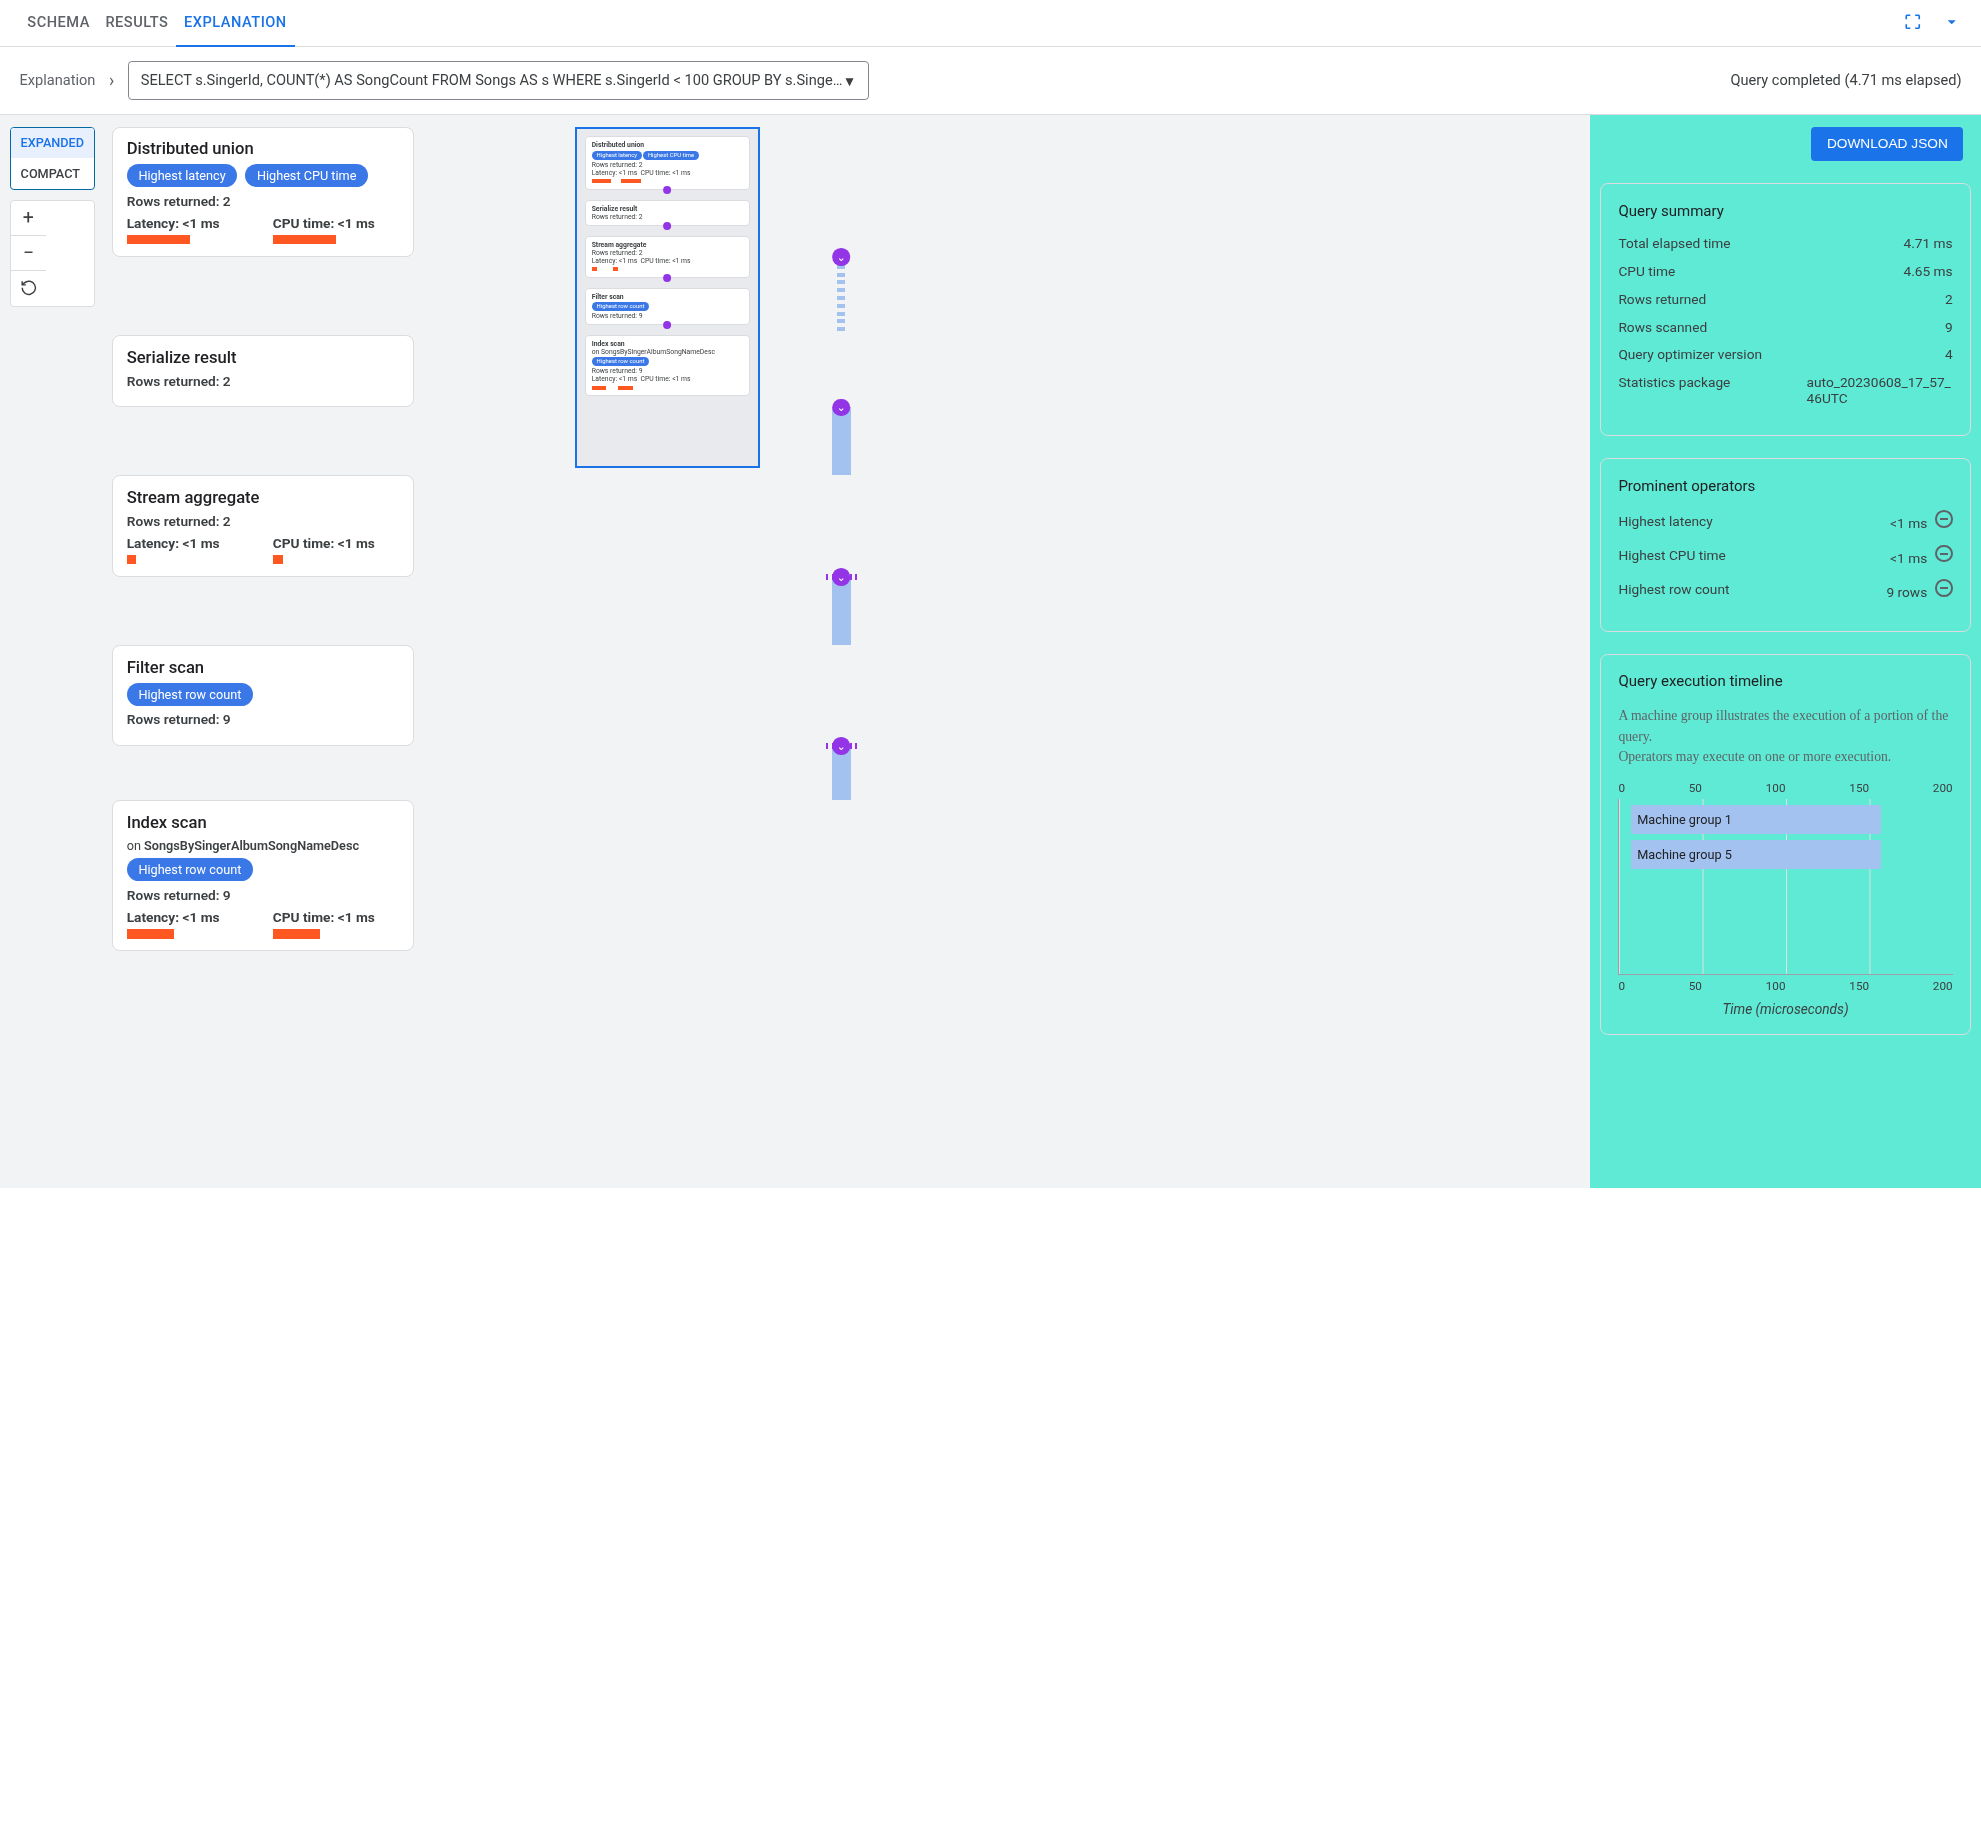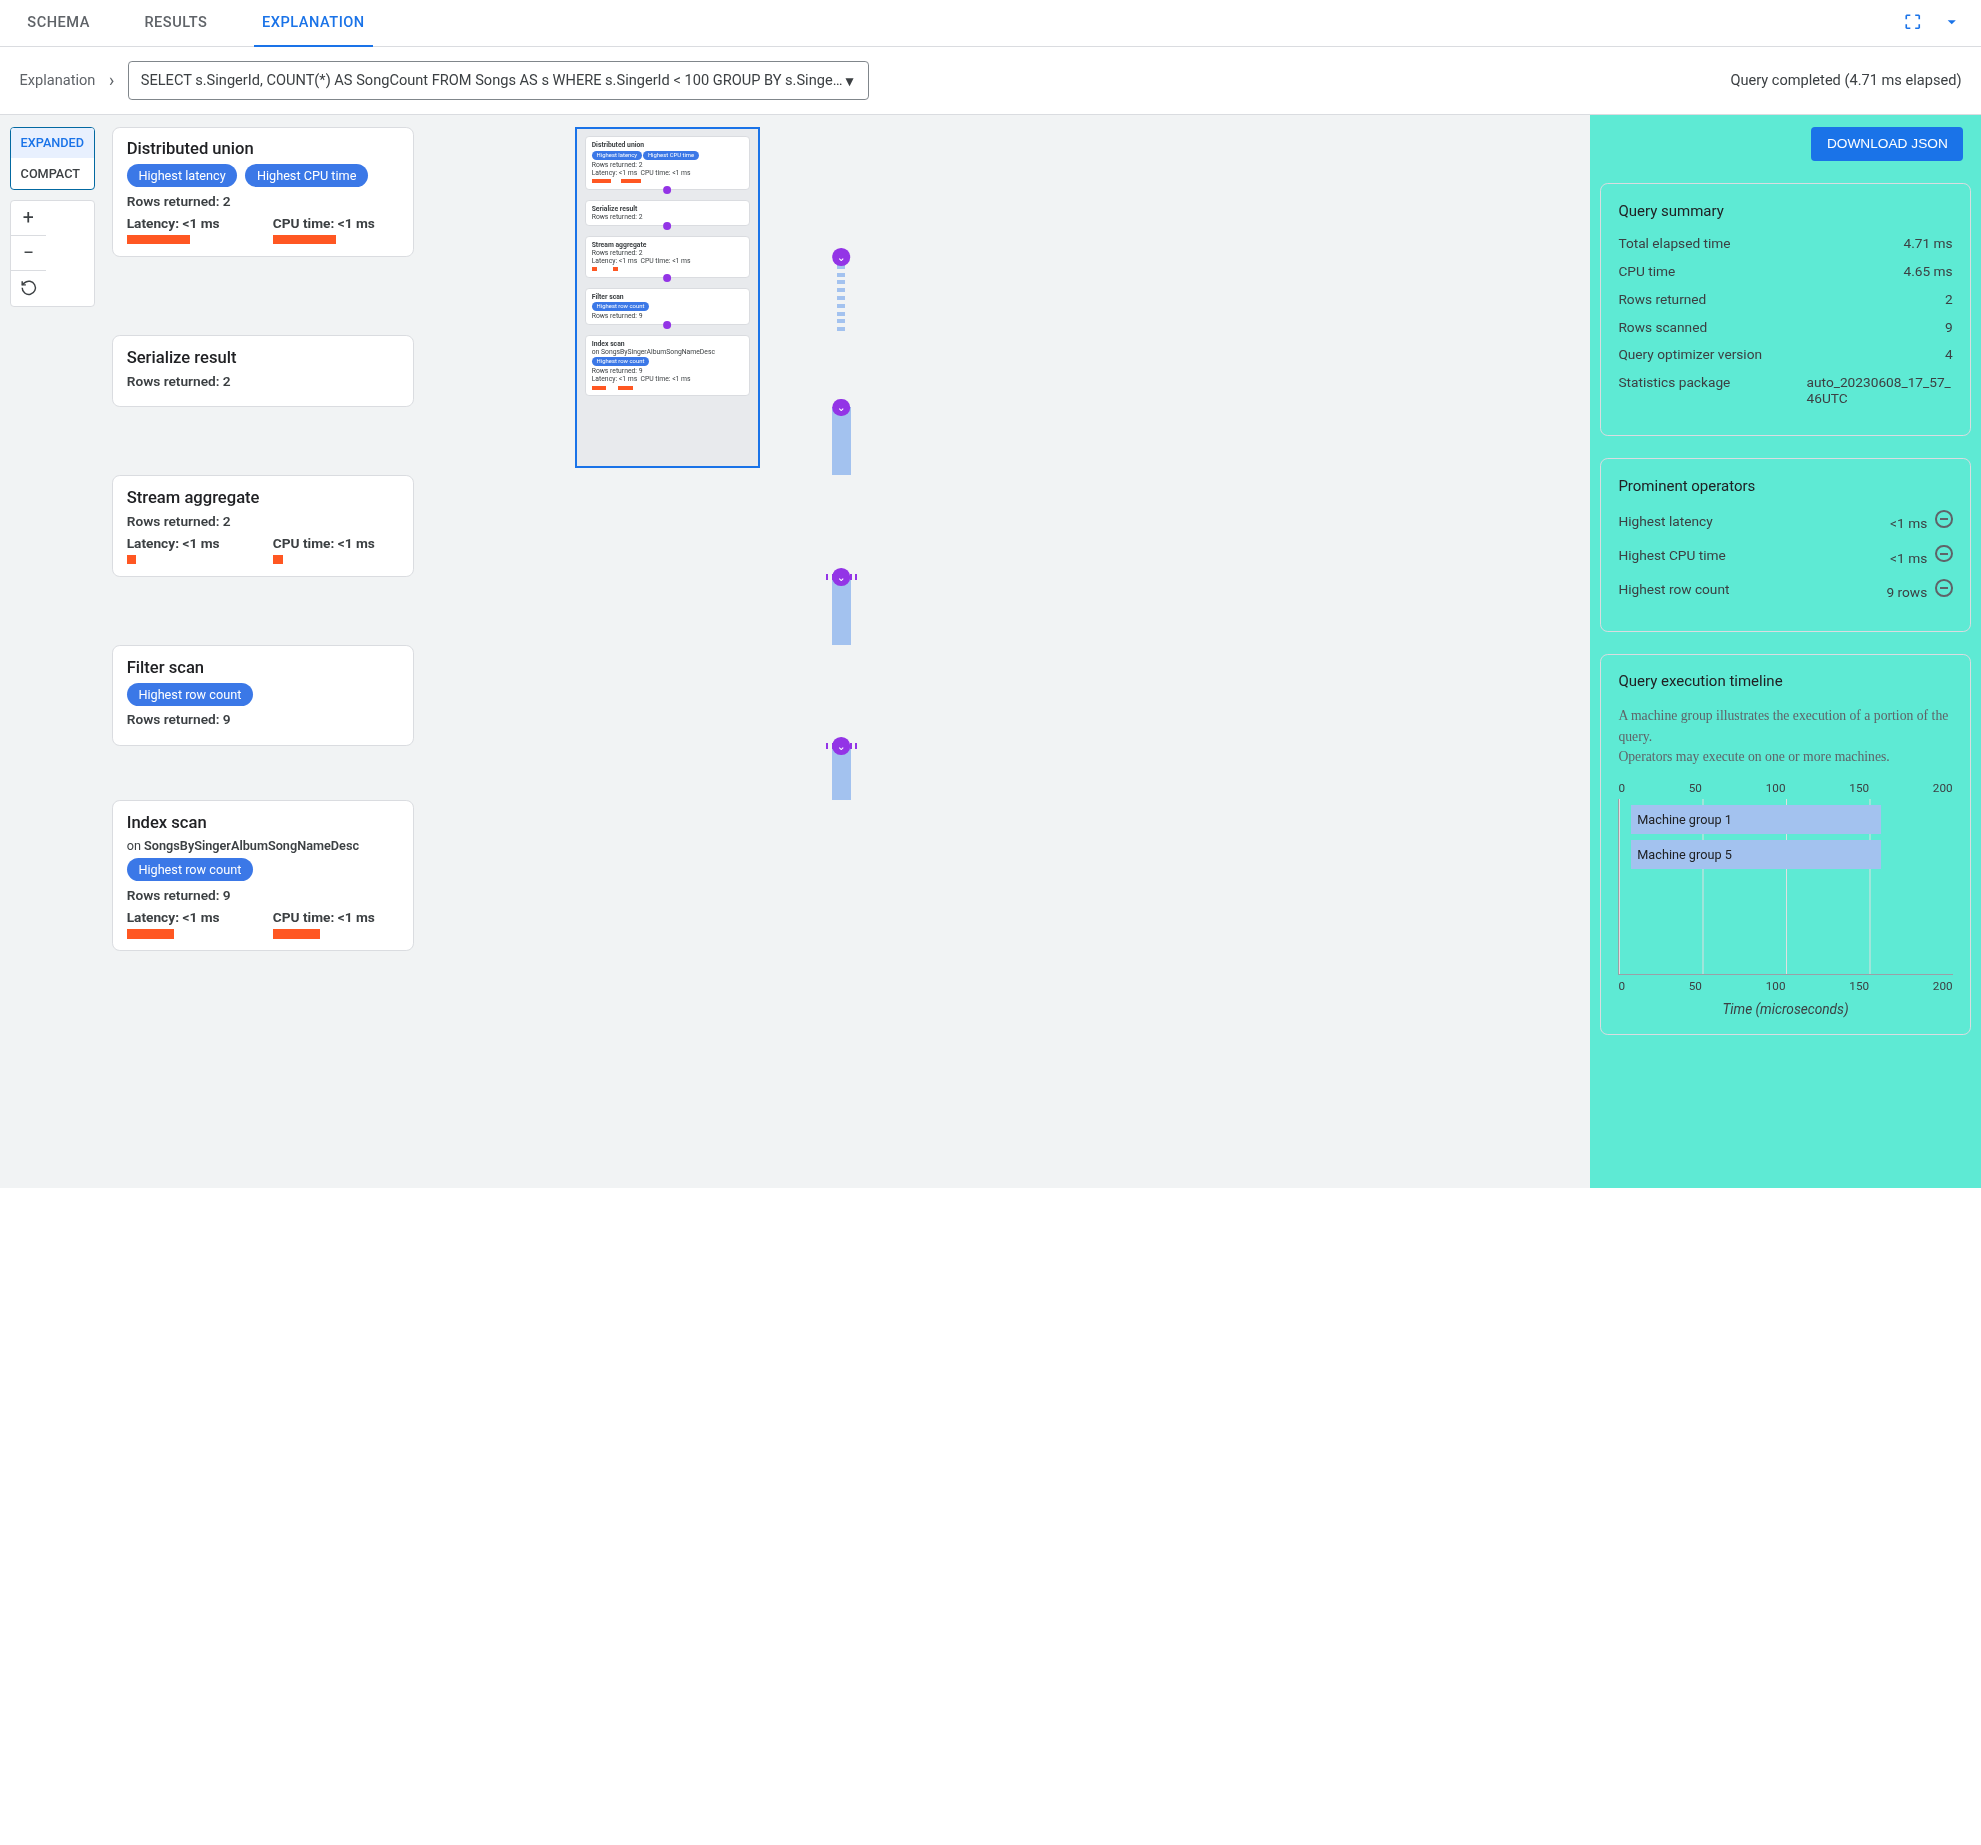--- a/index.html
+++ b/index.html
@@ -1,19 +1,19 @@
 <!DOCTYPE html>
 <html><head>
 <meta charset="utf-8">
 <style>
 * { box-sizing: border-box; margin: 0; padding: 0; }
 body { font-family: "Google Sans", Roboto, Arial, sans-serif; font-size: 13.7px; color: #3c4043; background: #fff; }
 
 .tabs { display: flex; align-items: center; border-bottom: 1px solid #dadce0; padding: 0 19.5px; height: 47px; justify-content: space-between; }
-.tabs-left { display: flex; gap: 39px; }
+.tabs-left { display: flex; }
 .tab { font-size: 14.6px; font-weight: 500; letter-spacing: 0.5px; color: #5f6368; padding: 13.7px 7.8px; cursor: pointer; }
 .tab.active { color: #1a73e8; border-bottom: 2.9px solid #1a73e8; }
 .tabs-right { display: flex; gap: 19.5px; align-items: center; color: #1a73e8; }
 
 .breadcrumb-bar { display: flex; align-items: center; padding: 13.7px 19.5px; gap: 13.7px; border-bottom: 1px solid #dadce0; }
 .breadcrumb-label { font-size: 14.6px; color: #5f6368; }
 .chevron { font-size: 17.6px; color: #5f6368; }
 .query-select { flex: 0 0 auto; display: flex; align-items: flex-end; border: 1px solid #80868b; border-radius: 3.9px; padding: 9.8px 11.7px; width: 741px; justify-content: space-between; cursor: pointer; }
 .query-text { white-space: nowrap; overflow: hidden; text-overflow: ellipsis; font-size: 14.6px; }
 .status-text { margin-left: auto; font-size: 14.6px; color: #3c4043; }
@@ -313,21 +313,21 @@
       <div class="prom-row">
           <span>Highest row count</span>
           <span><span>9 rows</span><span class="link-icon"></span></span>
         </div>
     </div>
 
     <div class="panel-card">
       <div class="panel-title">Query execution timeline</div>
       <div class="timeline-desc">
         <div>A machine group illustrates the execution of a portion of the query.</div>
-        <div>Operators may execute on one or more machines.</div>
+        <div>Operators may execute on one or more execution.</div>
       </div>
       <div class="timeline-chart">
         <div class="axis-labels">
           <span>0</span>
           <span>50</span>
           <span>100</span>
           <span>150</span>
           <span>200</span>
         </div>
         <div class="chart-body">

